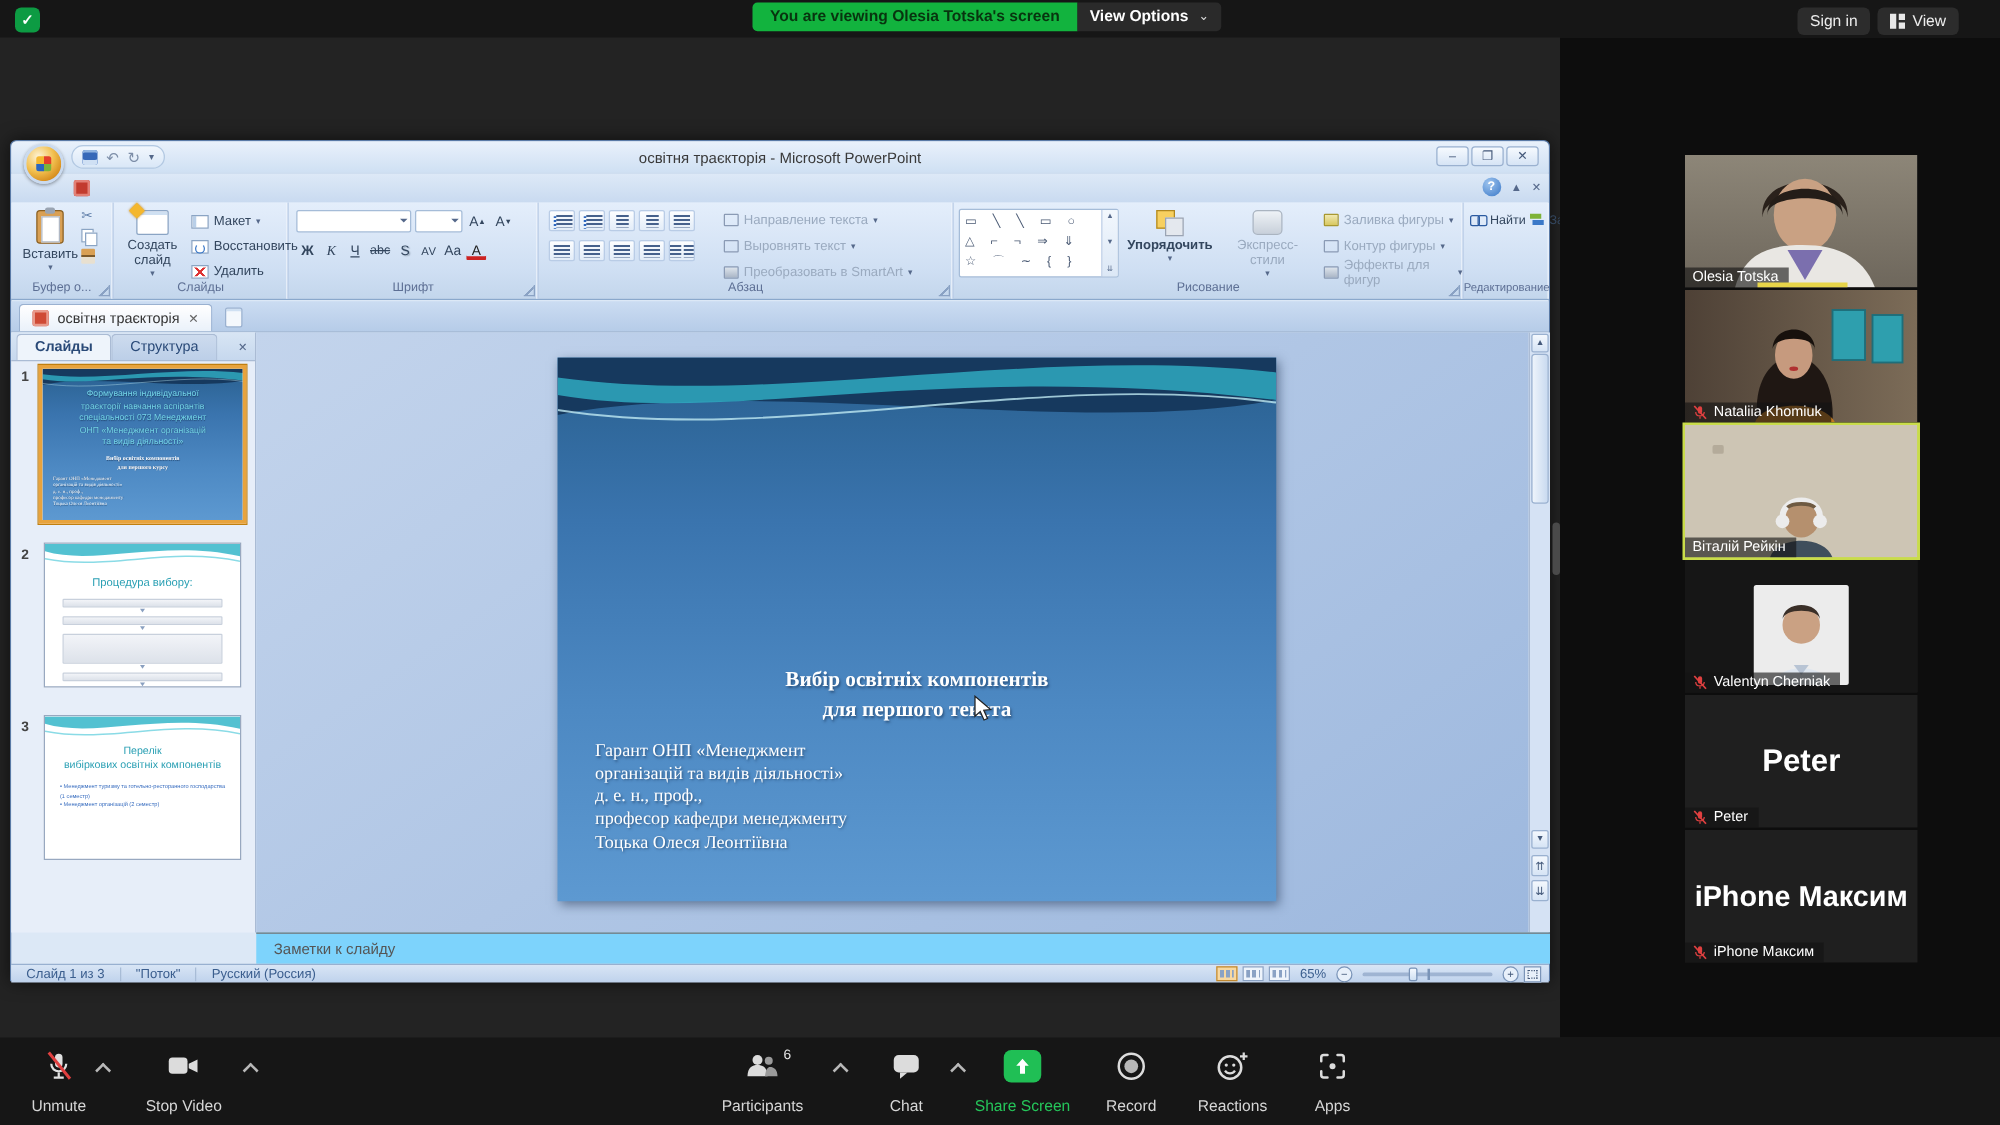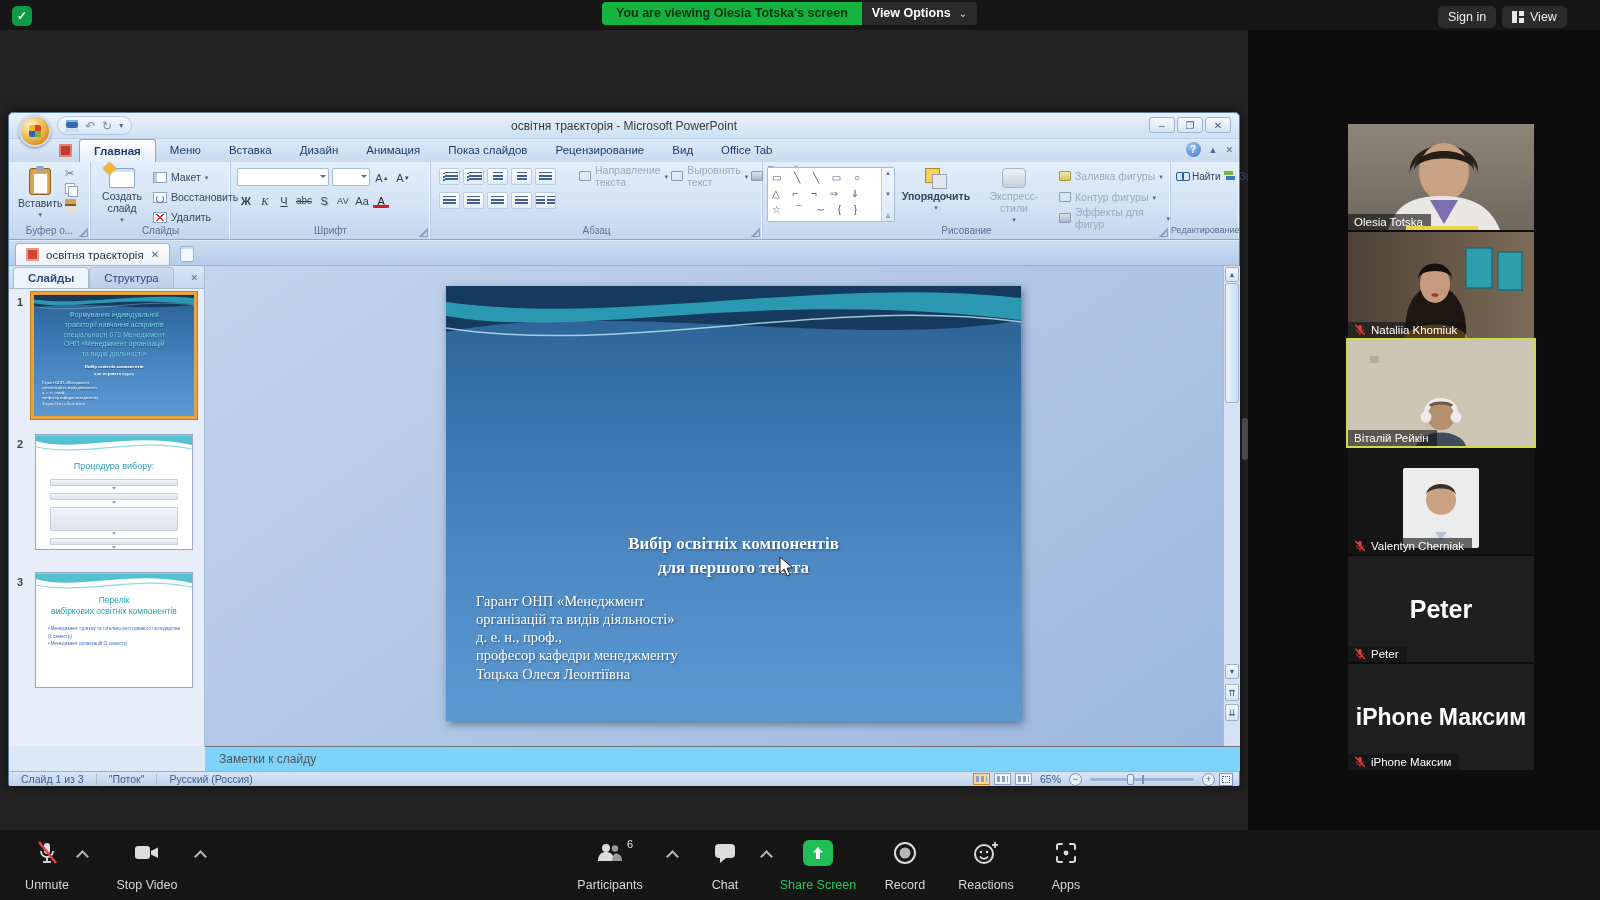--- a/index.html
+++ b/index.html
@@ -280,31 +280,20 @@
         <span class="wb">❐</span>
         <span class="wb">✕</span>
       </div>
     </div>
     <div class="officebtn">
         <div class="obtn-inner"></div>
       </div>
 
     <div class="tabrow">
       <span class="addin"></span>
-      <div class="tabs">
-        <span class="tab active">Главная</span>
-        <span class="tab">Меню</span>
-        <span class="tab">Вставка</span>
-        <span class="tab">Дизайн</span>
-        <span class="tab">Анимация</span>
-        <span class="tab">Показ слайдов</span>
-        <span class="tab">Рецензирование</span>
-        <span class="tab">Вид</span>
-        <span class="tab">Office Tab</span>
-      </div>
       <div class="trright">
         <span class="helpq">?</span>
         <span class="trglyph">▲</span>
         <span class="trglyph">✕</span>
       </div>
     </div>
 
     <div class="ribbon">
 
       <div class="grp" style="width:82px">
@@ -398,21 +387,21 @@
               <span class="plines"></span>
             </span>
           <span class="pbtn">
               <span class="plines"></span>
             </span>
           <span class="pbtn">
               <span class="plines short"></span>
               <span class="plines short" style="margin-left:2px"></span>
             </span>
         </div>
-        <div style="position:absolute; left:148px; top:5px; display:flex; flex-direction:row; gap:3px;">
+        <div style="position:absolute; left:148px; top:5px; display:flex; flex-direction:column; gap:3px;">
           <div class="mini-row grayed">
             <span class="dicon outline"></span>
             <span>Направление текста</span>
               <span class="dd">▾</span>
           </div>
           <div class="mini-row grayed">
             <span class="dicon outline"></span>
             <span>Выровнять текст</span>
               <span class="dd">▾</span>
           </div>

